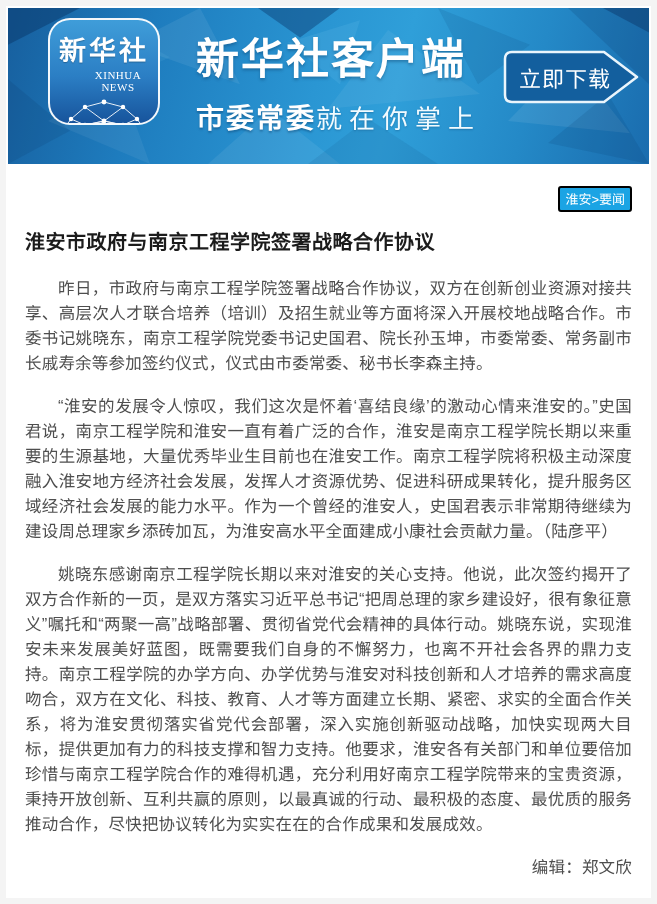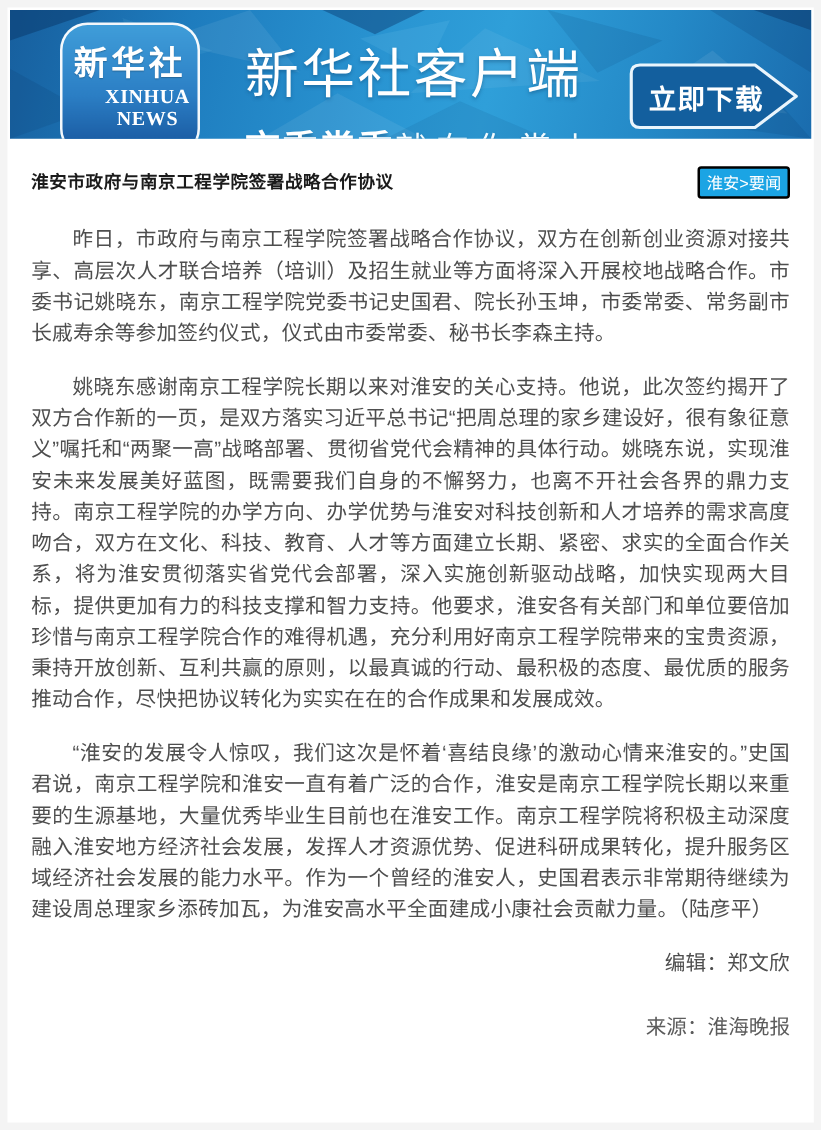--- a/index.html
+++ b/index.html
@@ -13,21 +13,21 @@
   .page-frame {
     position: absolute; inset: 0;
     border: 6px solid rgba(0,0,0,0.045);
     pointer-events: none; z-index: 50;
   }
   .page { padding: 8px; }
 
   
   .banner {
     position: relative;
-    width: 641px; height: 103px;
+    width: 641px; height: 156px;
     background: linear-gradient(105deg, #175f9e 0%, #1e7cbe 22%, #2a96d3 48%, #2f9fd9 60%, #2489c7 80%, #1a6cae 100%);
     overflow: hidden;
     cursor: pointer;
   }
   .banner svg.poly { position: absolute; inset: 0; width: 100%; height: 100%; }
 
   .logo {
     position: absolute; left: 40px; top: 10px;
     width: 112px; height: 107px;
     border: 2px solid rgba(255,255,255,0.95);
@@ -36,30 +36,30 @@
     text-align: center;
     overflow: hidden;
   }
   .logo-cn {
     margin-top: 9px;
     color: #fff; font-size: 27px; font-weight: 700; letter-spacing: 3px;
     text-shadow: 0 1px 1px rgba(0,0,0,0.25);
   }
   .logo-en {
     margin-top: 1px;
-    color: #fff; font-size: 16px; letter-spacing: 0.5px;
+    color: #fff; font-size: 11px; letter-spacing: 0.5px;
     font-family: "Liberation Serif", "DejaVu Serif", serif;
-    font-weight: 700;
+    font-weight: 400;
     margin-left: 28px;
   }
   .logo svg.globe { display: block; margin: 4px auto 0; }
 
   .banner-text { position: absolute; left: 188px; top: 16px; white-space: nowrap; }
   .app-title {
-    color: #ffffff; font-size: 43px; font-weight: 400; letter-spacing: 2px;
+    color: #ffffff; font-size: 43px; font-weight: 700; letter-spacing: 2px;
     text-shadow: 0 2px 3px rgba(10,50,90,0.35);
   }
   .tagline { margin-top: 10px; }
   .tag-bold {
     color: #ffffff; font-size: 28px; font-weight: 800; letter-spacing: 2px;
     text-shadow: 0 2px 2px rgba(10,50,90,0.35);
   }
   .tag-light {
     color: #f2fbff; font-size: 26px; font-weight: 400;
     letter-spacing: 7px; 
@@ -68,32 +68,32 @@
 
   .download-btn {
     position: absolute; right: 6px; top: 40px;
     width: 142px; height: 58px;
     cursor: pointer;
   }
   .download-btn svg { position: absolute; inset: 0; }
   .download-label {
     position: absolute; left: 16px; top: 0; width: 96px; height: 58px;
     display: flex; align-items: center; justify-content: center;
-    color: #ffffff; font-size: 22px; font-weight: 700; letter-spacing: 1px;
+    color: #ffffff; font-size: 22px; font-weight: 400; letter-spacing: 1px;
   }
 
   
   .article { padding: 0 17px; }
   .title-row {
     margin-top: 21px;
     display: flex; align-items: flex-start; justify-content: space-between;
   }
   .article-title {
-    font-size: 14px; font-weight: 700; color: #1b1b1b;
-    letter-spacing: 0.5px; line-height: 26px;
+    font-size: 20px; font-weight: 700; color: #1b1b1b;
+    letter-spacing: 0.5px; line-height: 26px; margin-top: 44px;
   }
   .badge {
     flex: none;
     margin-top: 1px;
     background: #1ba4e4;
     border: 2px solid #000000;
     border-radius: 3px;
     color: #ffffff;
     font-size: 13px;
     padding: 1px 5px 2px;
@@ -195,20 +195,20 @@
   <div class="article">
 
     <div class="title-row">
       <h1 class="article-title">淮安市政府与南京工程学院签署战略合作协议</h1>
       <span class="badge">淮安&gt;要闻</span>
     </div>
 
 
     <div class="body">
       <p>昨日，市政府与南京工程学院签署战略合作协议，双方在创新创业资源对接共享、高层次人才联合培养（培训）及招生就业等方面将深入开展校地战略合作。市委书记姚晓东，南京工程学院党委书记史国君、院长孙玉坤，市委常委、常务副市长戚寿余等参加签约仪式，仪式由市委常委、秘书长李森主持。</p>
+      <p>“淮安的发展令人惊叹，我们这次是怀着‘喜结良缘’的激动心情来淮安的。”史国君说，南京工程学院和淮安一直有着广泛的合作，淮安是南京工程学院长期以来重要的生源基地，大量优秀毕业生目前也在淮安工作。南京工程学院将积极主动深度融入淮安地方经济社会发展，发挥人才资源优势、促进科研成果转化，提升服务区域经济社会发展的能力水平。作为一个曾经的淮安人，史国君表示非常期待继续为建设周总理家乡添砖加瓦，为淮安高水平全面建成小康社会贡献力量。（陆彦平）</p>
       <p>姚晓东感谢南京工程学院长期以来对淮安的关心支持。他说，此次签约揭开了双方合作新的一页，是双方落实习近平总书记“把周总理的家乡建设好，很有象征意义”嘱托和“两聚一高”战略部署、贯彻省党代会精神的具体行动。姚晓东说，实现淮安未来发展美好蓝图，既需要我们自身的不懈努力，也离不开社会各界的鼎力支持。南京工程学院的办学方向、办学优势与淮安对科技创新和人才培养的需求高度吻合，双方在文化、科技、教育、人才等方面建立长期、紧密、求实的全面合作关系，将为淮安贯彻落实省党代会部署，深入实施创新驱动战略，加快实现两大目标，提供更加有力的科技支撑和智力支持。他要求，淮安各有关部门和单位要倍加珍惜与南京工程学院合作的难得机遇，充分利用好南京工程学院带来的宝贵资源，秉持开放创新、互利共赢的原则，以最真诚的行动、最积极的态度、最优质的服务推动合作，尽快把协议转化为实实在在的合作成果和发展成效。</p>
-      <p>“淮安的发展令人惊叹，我们这次是怀着‘喜结良缘’的激动心情来淮安的。”史国君说，南京工程学院和淮安一直有着广泛的合作，淮安是南京工程学院长期以来重要的生源基地，大量优秀毕业生目前也在淮安工作。南京工程学院将积极主动深度融入淮安地方经济社会发展，发挥人才资源优势、促进科研成果转化，提升服务区域经济社会发展的能力水平。作为一个曾经的淮安人，史国君表示非常期待继续为建设周总理家乡添砖加瓦，为淮安高水平全面建成小康社会贡献力量。（陆彦平）</p>
       <p class="editor-line">编辑：郑文欣</p>
       <div class="source-line">来源：淮海晚报</div>
     </div>
 
   </div>
 </div>
 
 </body></html>

